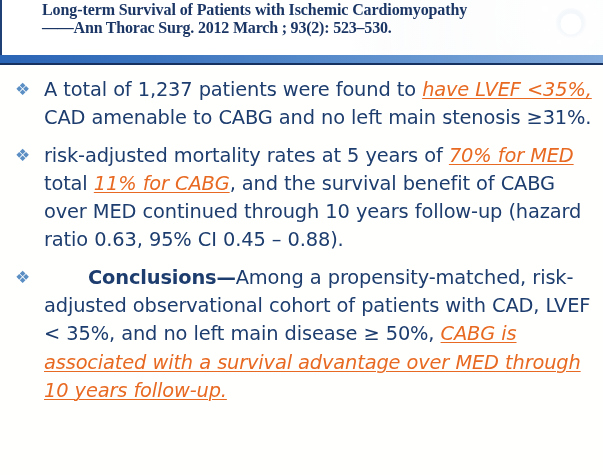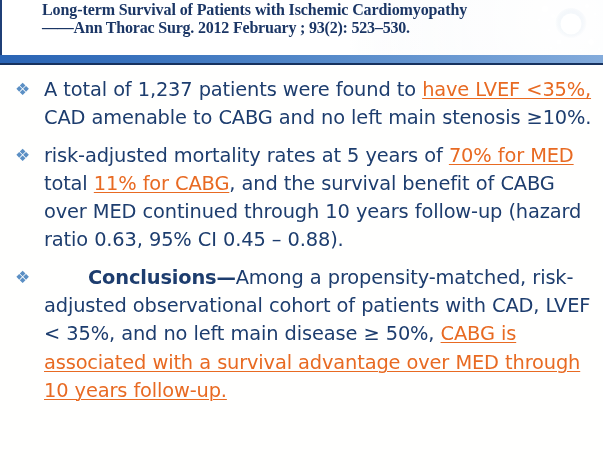--- a/index.html
+++ b/index.html
@@ -124,20 +124,21 @@
     font-family: "DejaVu Sans", sans-serif;
     font-size: 19.4px;
     line-height: 28.3px;
     color: #1d3d6e;
     letter-spacing: -0.15px;
     word-spacing: 0.2px;
   }
 
   .em-orange {
     color: #e86a22;
+    font-style: italic;
     text-decoration: underline;
     text-underline-offset: 2px;
     text-decoration-thickness: 1px;
   }
   .strong-lead {
     font-weight: bold;
     color: #1d3d6e;
     margin-left: 44px;
   }
 </style>
@@ -168,32 +169,32 @@
       <circle cx="68" cy="48" r="1.5" fill="#ffffff" opacity="0.6"></circle>
       <circle cx="104" cy="6" r="2.2" fill="#ffffff" opacity="0.7"></circle>
       <circle cx="112" cy="14" r="1.5" fill="#ffffff" opacity="0.6"></circle>
       <circle cx="108" cy="42" r="3.0" fill="#ffffff" opacity="0.7"></circle>
       <circle cx="116" cy="49" r="1.6" fill="#ffffff" opacity="0.55"></circle>
       <circle cx="98" cy="50" r="1.3" fill="#ffffff" opacity="0.5"></circle>
     </svg>
 
     <div class="header-title">
       <span class="ln ln1">Long-term Survival of Patients with Ischemic Cardiomyopathy</span>
-      <span class="ln ln3">——Ann Thorac Surg. 2012 February ; 93(2): 523–530.</span>
+      <span class="ln ln3">——Ann Thorac Surg. 2012 March ; 93(2): 523–530.</span>
     </div>
   </div>
 
   <div class="blue-bar"></div>
   <div class="blue-bar-underline"></div>
 
   <div class="content">
 
     <div class="bullet-row bullet-1">
       <span class="bullet-marker">❖</span>
-      <span class="bullet-text" id="b1"><span>A total of 1,237 patients were found to </span><span class="em-orange">have LVEF &lt;35%, </span><span>CAD amenable to CABG and no left main stenosis ≥10%.</span></span>
+      <span class="bullet-text" id="b1"><span>A total of 1,237 patients were found to </span><span class="em-orange">have LVEF &lt;35%, </span><span>CAD amenable to CABG and no left main stenosis ≥31%.</span></span>
     </div>
 
     <div class="bullet-row bullet-2">
       <span class="bullet-marker">❖</span>
       <span class="bullet-text" id="b2"><span>risk-adjusted mortality rates at 5 years of </span><span class="em-orange">70% for MED</span><span> total </span><span class="em-orange">11% for CABG</span><span>, and the survival benefit of CABG over MED continued through 10 years follow-up (hazard ratio 0.63, 95% CI 0.45 – 0.88).</span></span>
     </div>
 
     <div class="bullet-row bullet-3">
       <span class="bullet-marker">❖</span>
       <span class="bullet-text" id="b3"><span class="strong-lead">Conclusions—</span><span>Among a propensity-matched, risk-adjusted observational cohort of patients with CAD, LVEF &lt; 35%, and no left main disease ≥ 50%, </span><span class="em-orange">CABG is associated with a survival advantage over MED through 10 years follow-up.</span></span>

